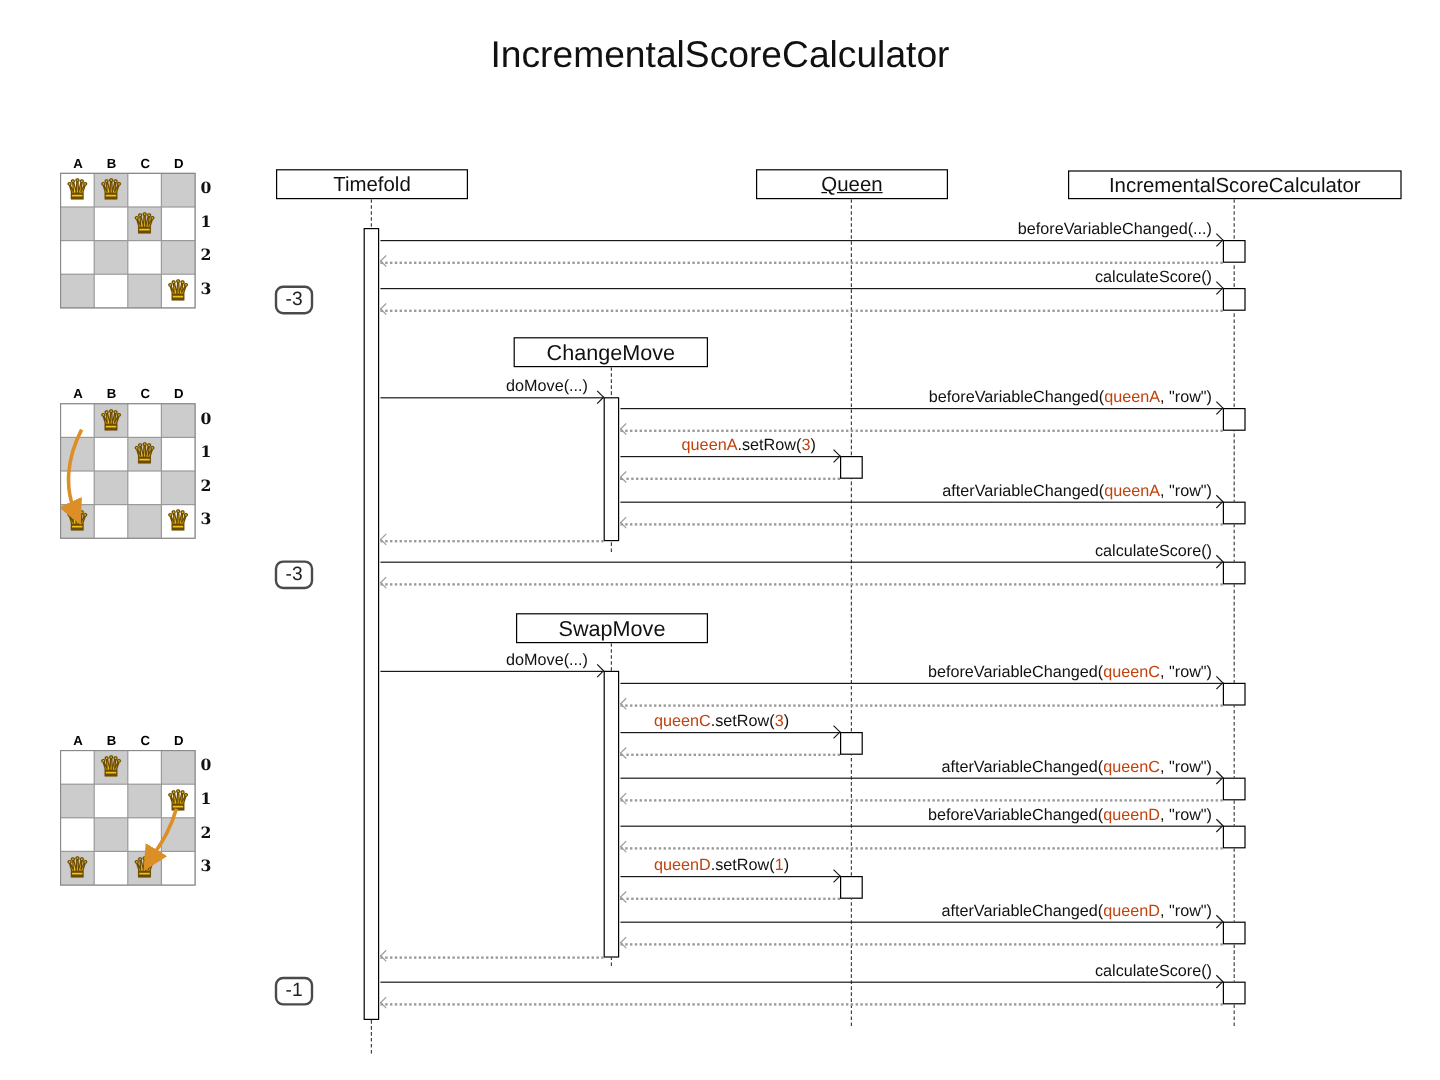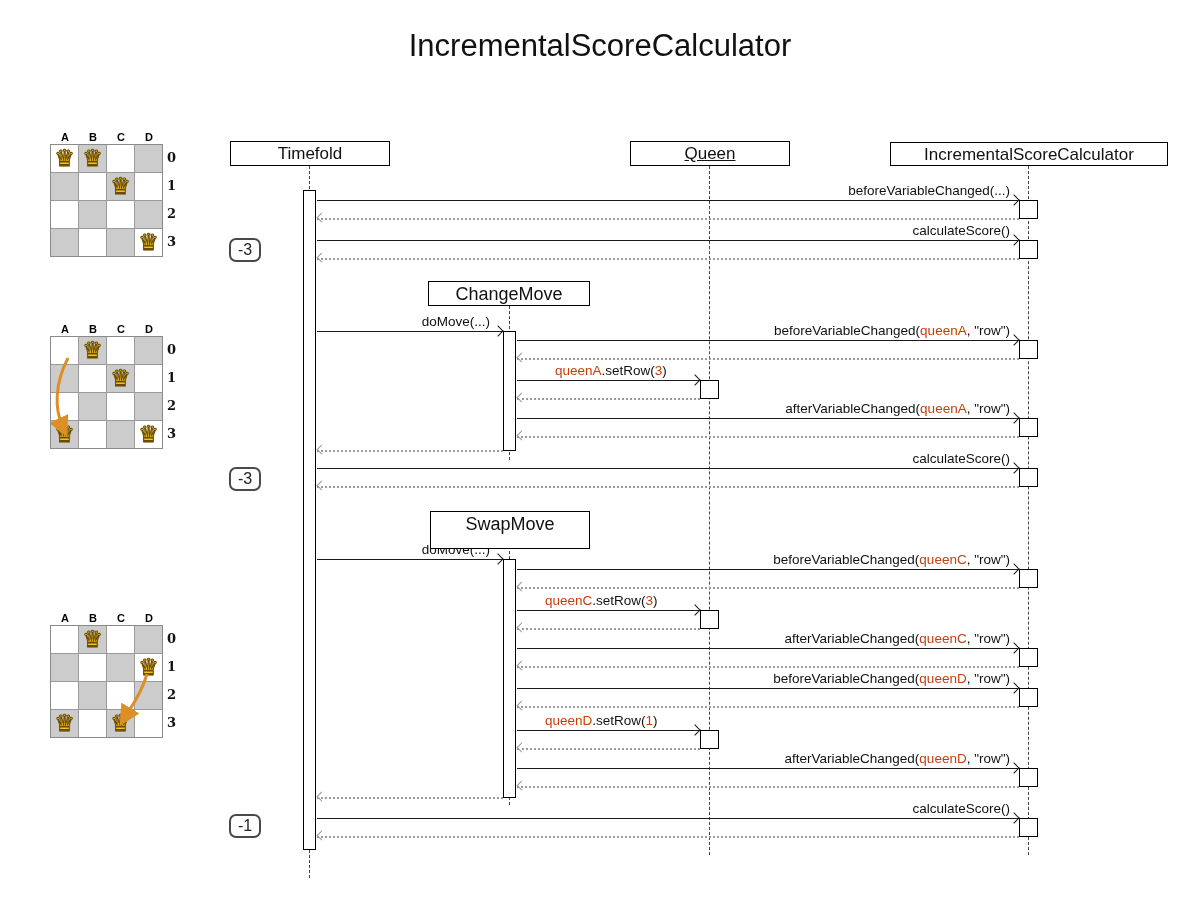--- a/index.html
+++ b/index.html
@@ -226,41 +226,41 @@
   <div class="act" style="left:1019px;top:569px;width:19px;height:19px;"></div>
   <div class="act" style="left:1019px;top:648px;width:19px;height:19px;"></div>
   <div class="act" style="left:1019px;top:688px;width:19px;height:19px;"></div>
   <div class="act" style="left:1019px;top:768px;width:19px;height:19px;"></div>
   <div class="act" style="left:1019px;top:818px;width:19px;height:19px;"></div>
 
   <div class="head" style="left:230px;top:141px;width:160px;height:25px;">Timefold</div>
   <div class="head" style="left:630px;top:141px;width:160px;height:25px;text-decoration:underline;">Queen</div>
   <div class="head" style="left:890px;top:142px;width:278px;height:24px;">IncrementalScoreCalculator</div>
   <div class="head" style="left:428px;top:281px;width:162px;height:25px;font-size:18px;">ChangeMove</div>
-  <div class="head" style="left:430px;top:511px;width:160px;height:38px;font-size:18px;">SwapMove</div>
+  <div class="head" style="left:430px;top:511px;width:160px;height:25px;font-size:18px;">SwapMove</div>
 
   <div class="msg-line" style="left:317px;top:200px;width:702px;"></div>
   <div class="chev-r" style="left:1010px;top:196px;"></div>
   <div class="msg-label" style="right:190px;top:183px;"><span>beforeVariableChanged(...)</span></div>
 
   <div class="msg-line" style="left:317px;top:240px;width:702px;"></div>
   <div class="chev-r" style="left:1010px;top:236px;"></div>
   <div class="msg-label" style="right:190px;top:223px;"><span>calculateScore()</span></div>
 
   <div class="msg-line" style="left:317px;top:331px;width:186px;"></div>
   <div class="chev-r" style="left:494px;top:327px;"></div>
   <div class="msg-label" style="right:710px;top:314px;"><span>doMove(...)</span></div>
 
   <div class="msg-line" style="left:517px;top:340px;width:502px;"></div>
   <div class="chev-r" style="left:1010px;top:336px;"></div>
   <div class="msg-label" style="right:190px;top:323px;"><span>beforeVariableChanged(</span><span class="param">queenA</span><span>, "row")</span></div>
 
   <div class="msg-line" style="left:517px;top:380px;width:183px;"></div>
   <div class="chev-r" style="left:691px;top:376px;"></div>
-  <div class="msg-label" style="left:555px;top:363px;text-align:right;"><span></span><span class="param">queenA</span><span>.setRow(</span><span class="param">3</span><span>)</span></div>
+  <div class="msg-label" style="left:568px;top:363px;text-align:right;"><span></span><span class="param">queenA</span><span>.setRow(</span><span class="param">3</span><span>)</span></div>
 
   <div class="msg-line" style="left:517px;top:418px;width:502px;"></div>
   <div class="chev-r" style="left:1010px;top:414px;"></div>
   <div class="msg-label" style="right:190px;top:401px;"><span>afterVariableChanged(</span><span class="param">queenA</span><span>, "row")</span></div>
 
   <div class="msg-line" style="left:317px;top:468px;width:702px;"></div>
   <div class="chev-r" style="left:1010px;top:464px;"></div>
   <div class="msg-label" style="right:190px;top:451px;"><span>calculateScore()</span></div>
 
   <div class="msg-line" style="left:317px;top:559px;width:186px;"></div>

